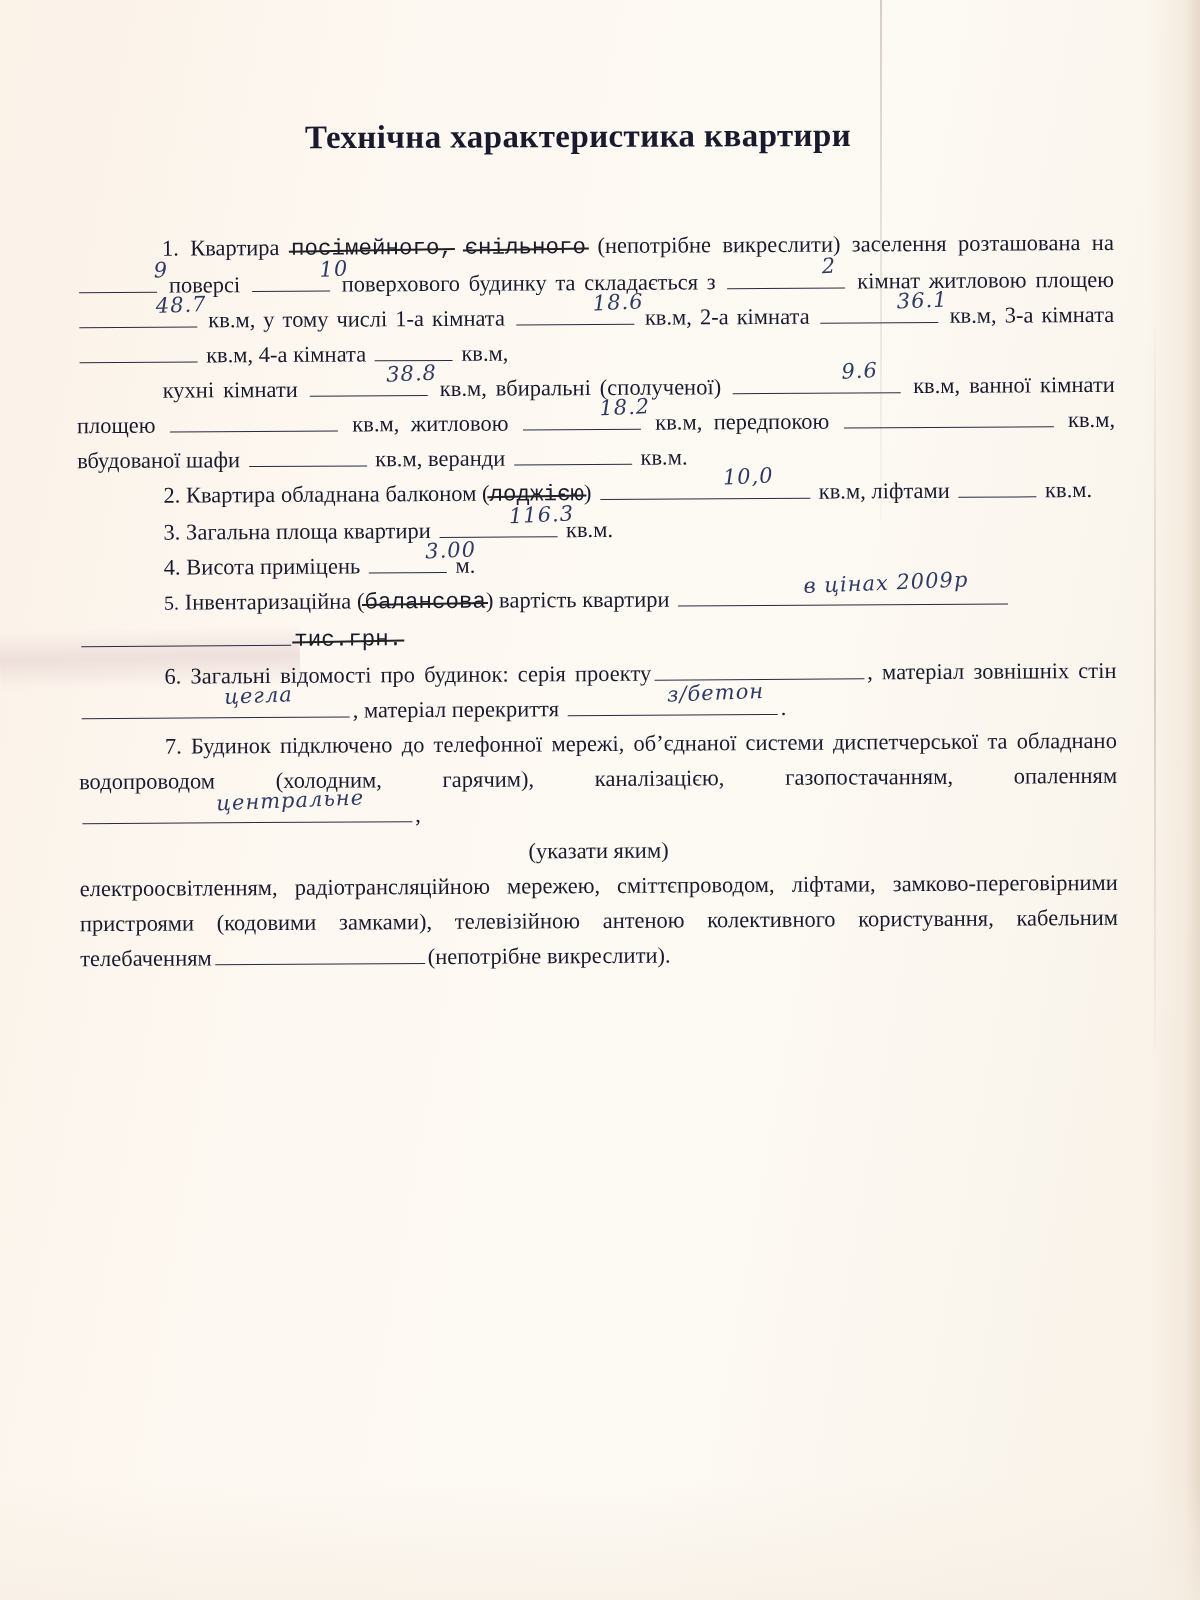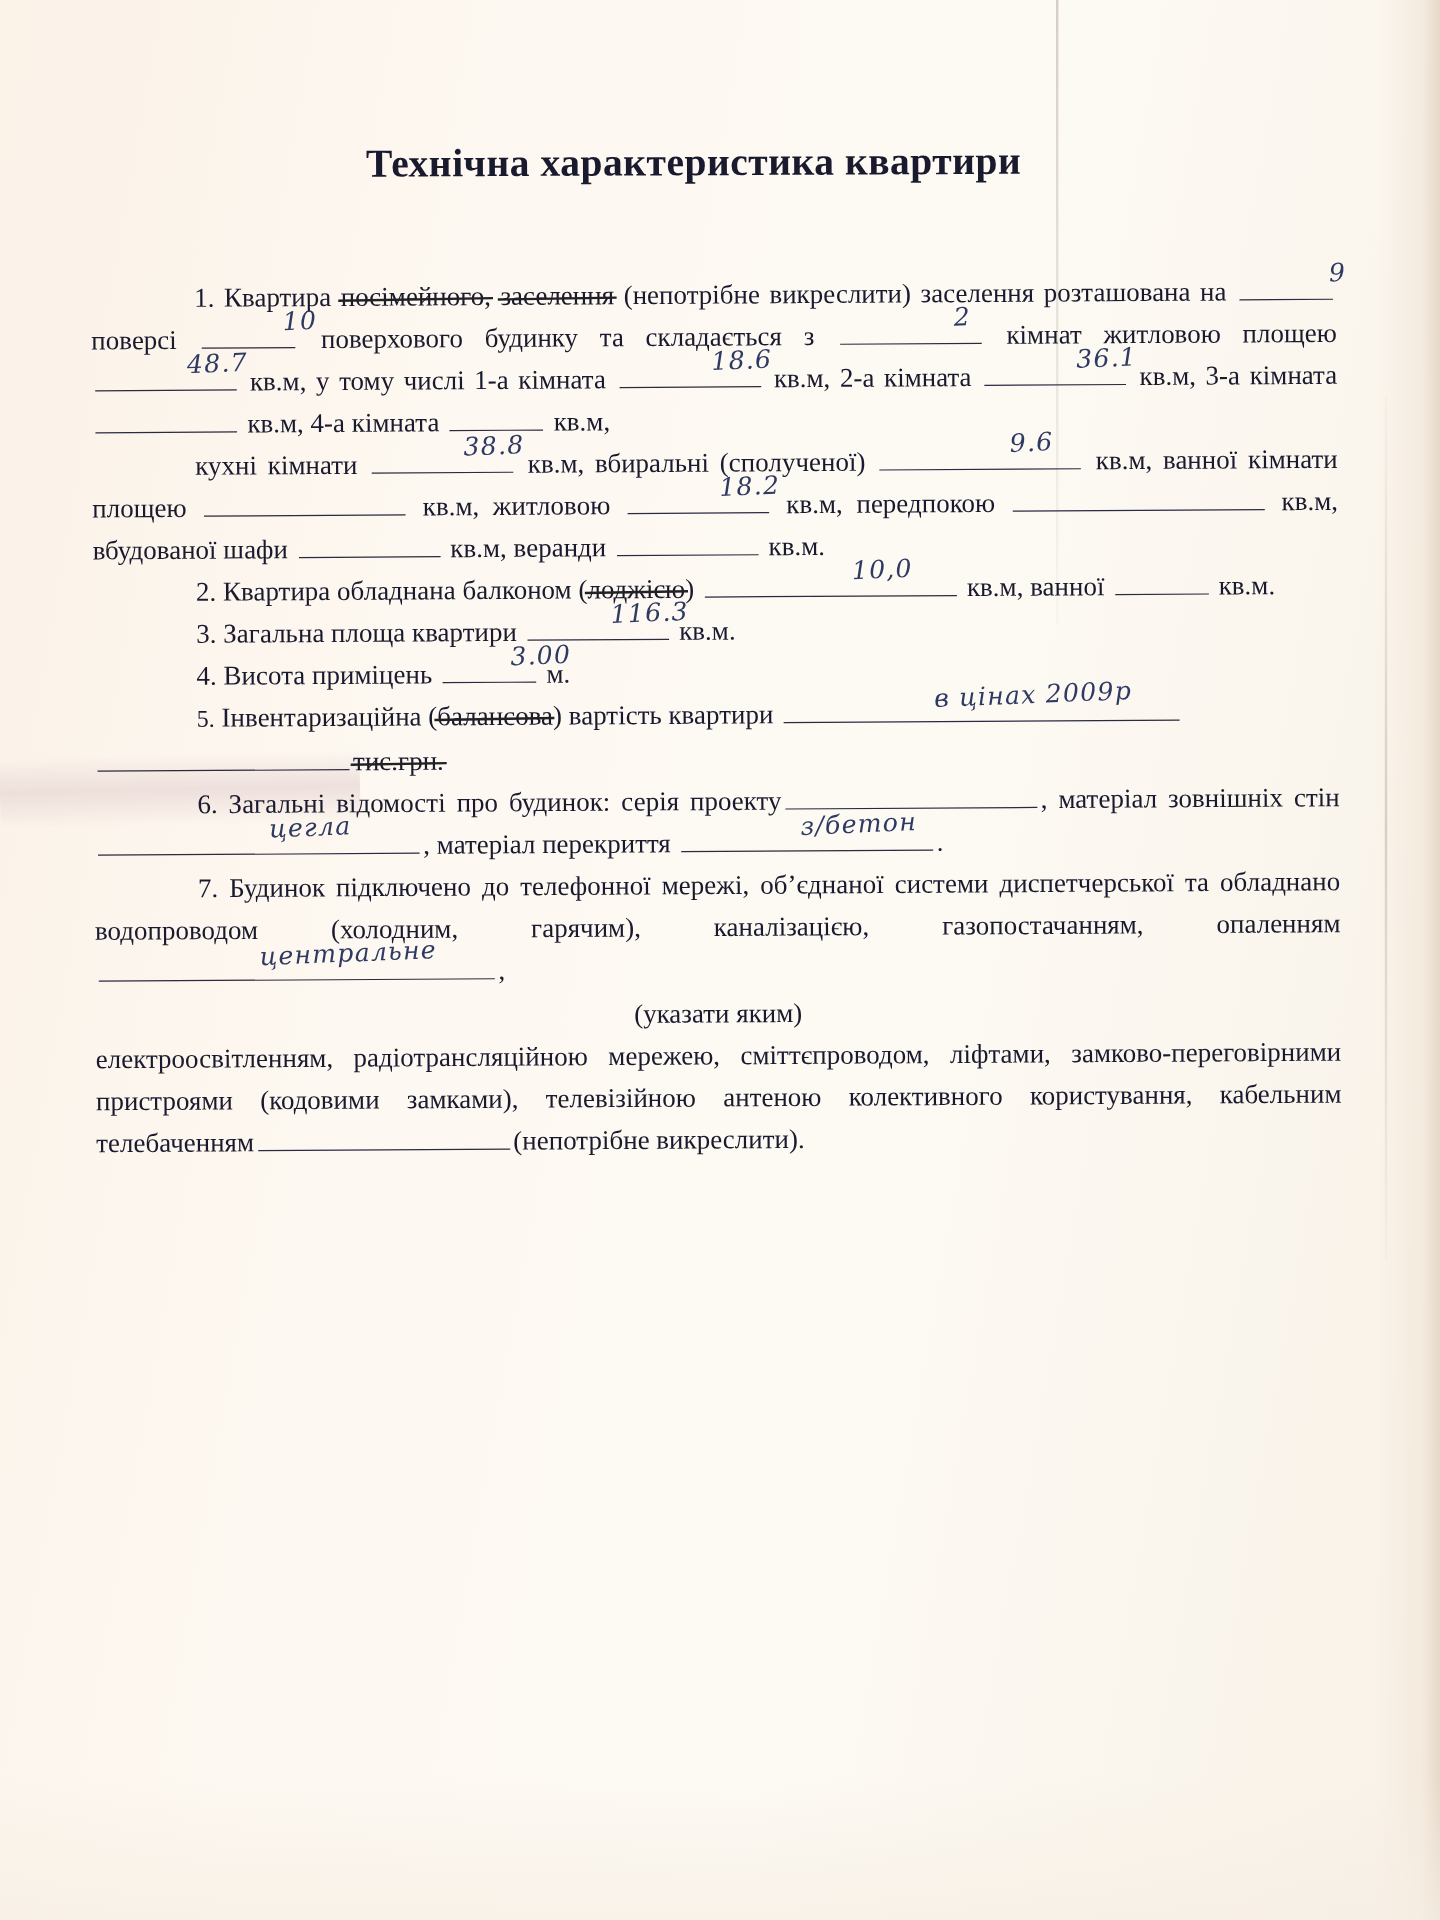--- a/index.html
+++ b/index.html
@@ -115,20 +115,21 @@
   .hw-cursive {
     font-family: "DejaVu Sans", sans-serif;
     font-style: italic;
     font-size: 20px;
     color: #2b3560;
     letter-spacing: 0.5px;
   }
 
   .strike {
     position: relative;
+    font-family: Liberation Mono, monospace;
   }
   .strike:after {
     content: "";
     position: absolute;
     left: -2px; right: -2px;
     top: 55%;
     height: 1.6px;
     background: #222;
     transform: rotate(-0.6deg);
   }
@@ -156,21 +157,21 @@
 <div class="page">
 
   <h1 class="doc-title">Технічна характеристика квартири</h1>
 
   <div class="body-text">
 
     <p class="indent">
       <span>1.</span>
       <span>Квартира</span>
       <span class="strike">посімейного,</span>
-      <span class="strike">заселення</span>
+      <span class="strike">єнільного</span>
       <span>(непотрібне викреслити) заселення розташована на</span>
       <span class="blank small"><span class="hw">9</span></span>
       <span>поверсі</span>
       <span class="blank small"><span class="hw">10</span></span>
       <span>поверхового будинку та складається з</span>
       <span class="blank med"><span class="hw">2</span></span>
       <span>кімнат житловою площею</span>
       <span class="blank med"><span class="hw">48.7</span></span>
       <span>кв.м, у тому числі 1-а кімната</span>
       <span class="blank med"><span class="hw">18.6</span></span>
@@ -198,21 +199,21 @@
       <span class="blank med"><span class="hw"></span></span>
       <span>кв.м, веранди</span>
       <span class="blank med"><span class="hw"></span></span>
       <span>кв.м.</span>
     </p>
 
     <p class="indent">
       <span>2.</span>
       <span>Квартира обладнана балконом (</span><span class="strike">лоджією</span><span>)</span>
       <span class="blank xl"><span class="hw">10,0</span></span>
-      <span>кв.м, ванної</span>
+      <span>кв.м, ліфтами</span>
       <span class="blank small"><span class="hw"></span></span>
       <span>кв.м.</span>
     </p>
 
     <p class="indent">
       <span>3.</span>
       <span>Загальна площа квартири</span>
       <span class="blank med"><span class="hw">116.3</span></span>
       <span>кв.м.</span>
     </p>

